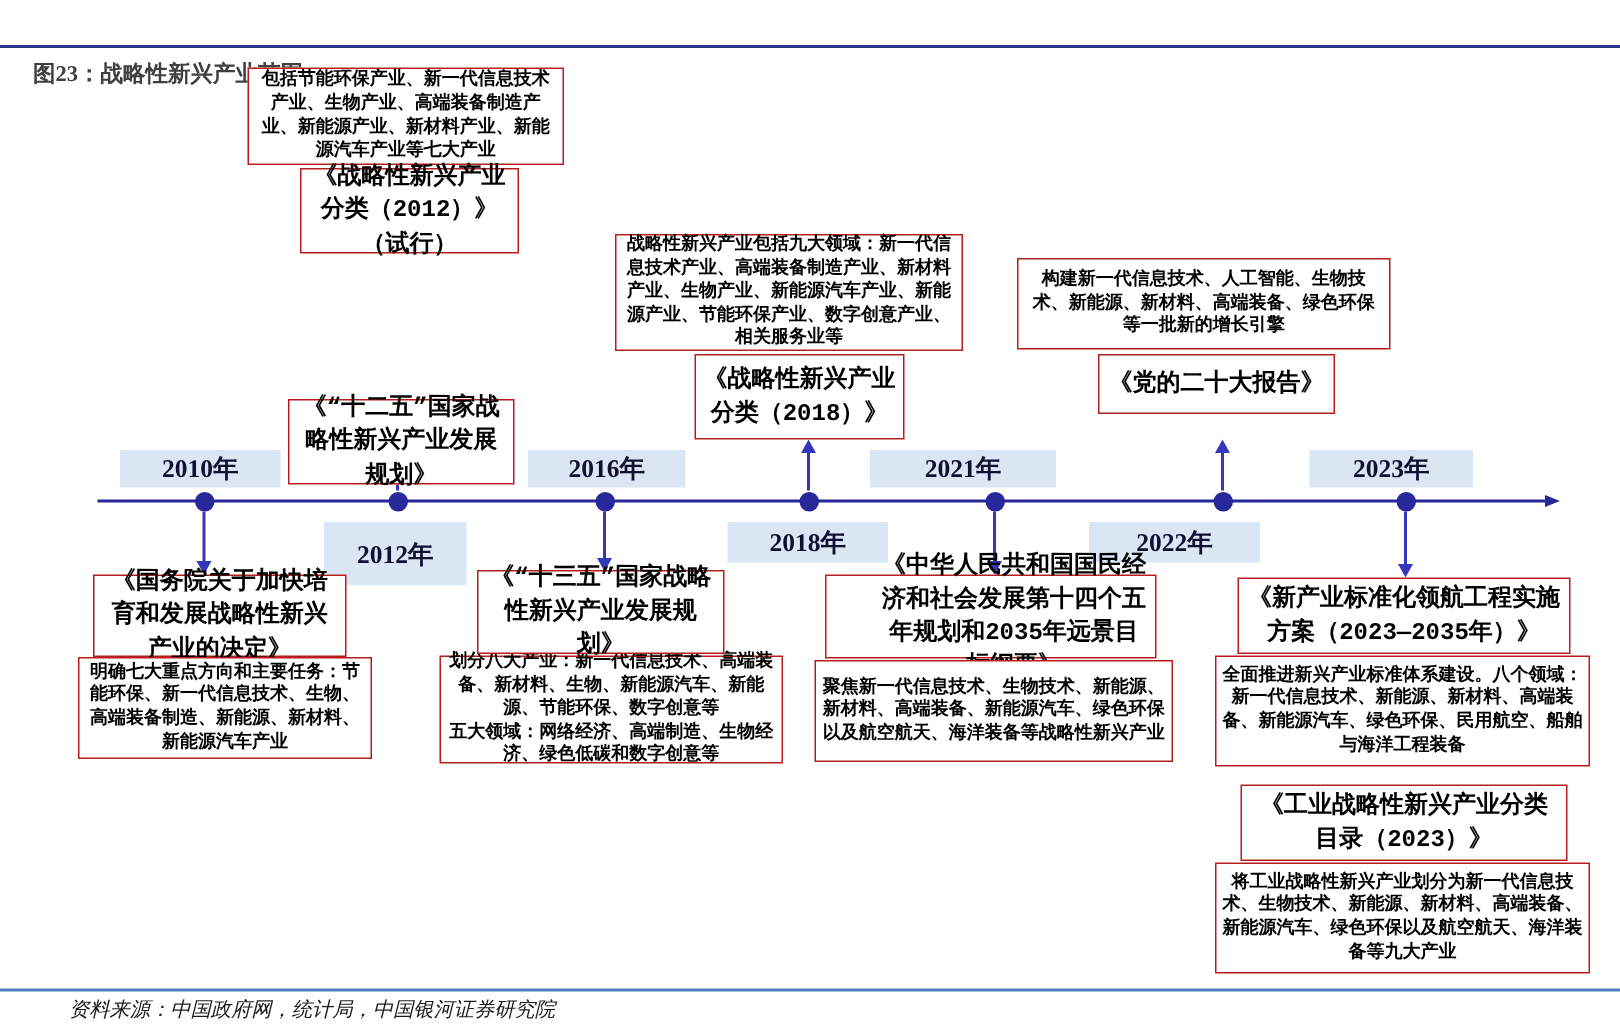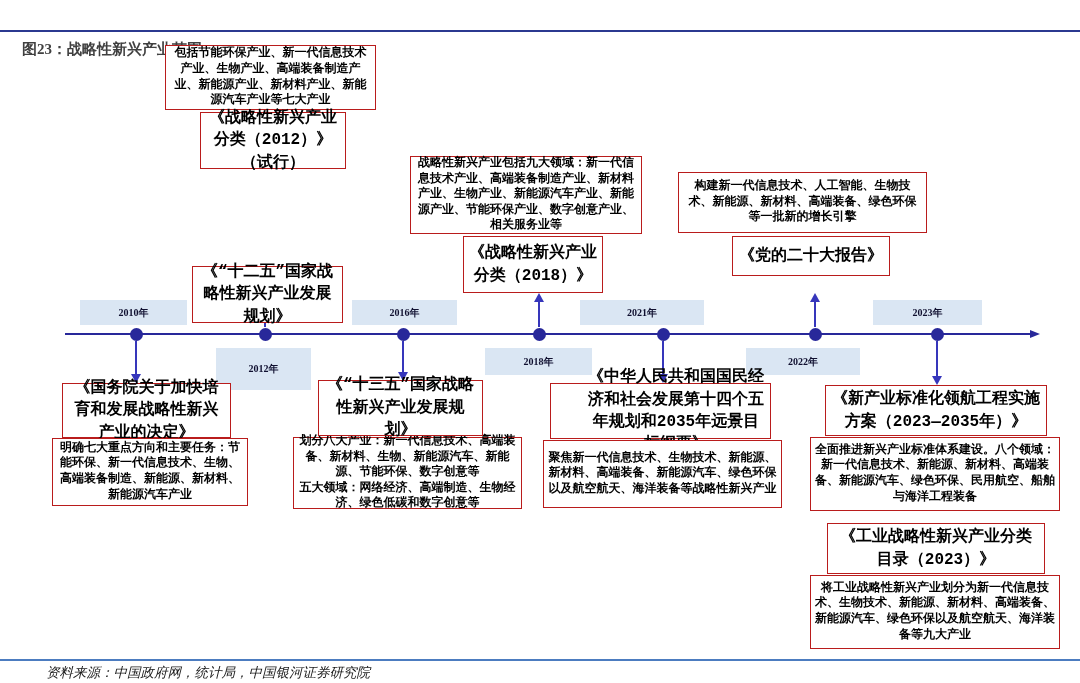--- a/index.html
+++ b/index.html
@@ -15,21 +15,21 @@
   .footer-src{position:absolute;left:22px;top:664px;font-size:13.5px;font-style:italic;color:#1a1a1a;margin-left:24px;}
 
   .tl-line{position:absolute;top:333px;height:2px;background:#28289a;}
   .tl-head{
     position:absolute;top:330px;width:0;height:0;
     border-top:4px solid transparent;border-bottom:4px solid transparent;border-left:10px solid #28289a;
   }
   .dot{position:absolute;width:13px;height:13px;border-radius:50%;background:#28289a;top:328px;}
 
   .ylabel{
-    position:absolute;background:#dae6f3;color:#101030;font-weight:bold;font-size:10px;
+    position:absolute;background:#dae6f3;color:#101030;font-weight:bold;font-size:17px;
     display:flex;align-items:center;justify-content:center;
   }
 
   .arrow{position:absolute;width:2px;background:#3636bb;}
   .arrow.down::after{
     content:'';position:absolute;left:-4px;bottom:-8px;width:0;height:0;
     border-left:5px solid transparent;border-right:5px solid transparent;border-top:9px solid #3636bb;
   }
   .arrow.up::after{
     content:'';position:absolute;left:-4px;top:-8px;width:0;height:0;
@@ -60,21 +60,21 @@
   <div class="dot" style="left:533px;"></div>
   <div class="dot" style="left:657px;"></div>
   <div class="dot" style="left:809px;"></div>
   <div class="dot" style="left:931px;"></div>
 
   <div class="ylabel" style="left:80px;top:300px;width:107px;height:25px;">2010年</div>
   <div class="ylabel" style="left:216px;top:348px;width:95px;height:42px;">2012年</div>
   <div class="ylabel" style="left:352px;top:300px;width:105px;height:25px;">2016年</div>
   <div class="ylabel" style="left:485px;top:348px;width:107px;height:27px;">2018年</div>
   <div class="ylabel" style="left:580px;top:300px;width:124px;height:25px;">2021年</div>
-  <div class="ylabel" style="left:746px;top:348px;width:114px;height:27px;">2022年</div>
+  <div class="ylabel" style="left:726px;top:348px;width:114px;height:27px;">2022年</div>
   <div class="ylabel" style="left:873px;top:300px;width:109px;height:25px;">2023年</div>
 
   <div class="arrow down" style="left:135px;top:341px;height:34px;"></div>
   <div class="arrow up" style="left:264px;top:301px;height:26px;"></div>
   <div class="arrow down" style="left:402px;top:341px;height:32px;"></div>
   <div class="arrow up" style="left:538px;top:301px;height:26px;"></div>
   <div class="arrow down" style="left:662px;top:341px;height:34px;"></div>
   <div class="arrow up" style="left:814px;top:301px;height:26px;"></div>
   <div class="arrow down" style="left:936px;top:341px;height:36px;"></div>
 

